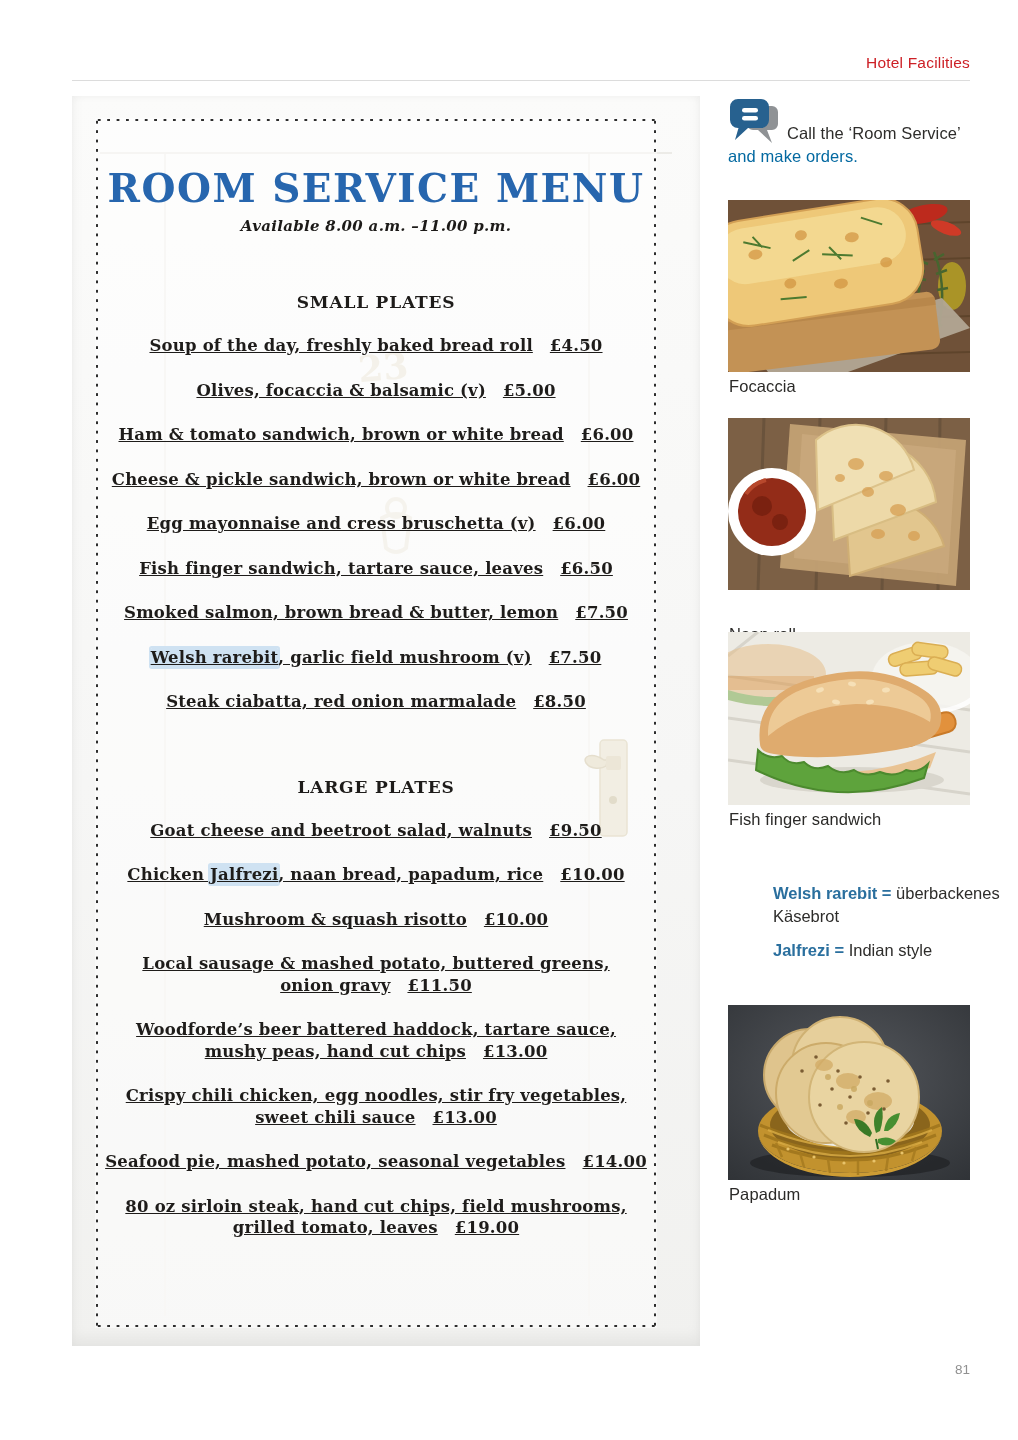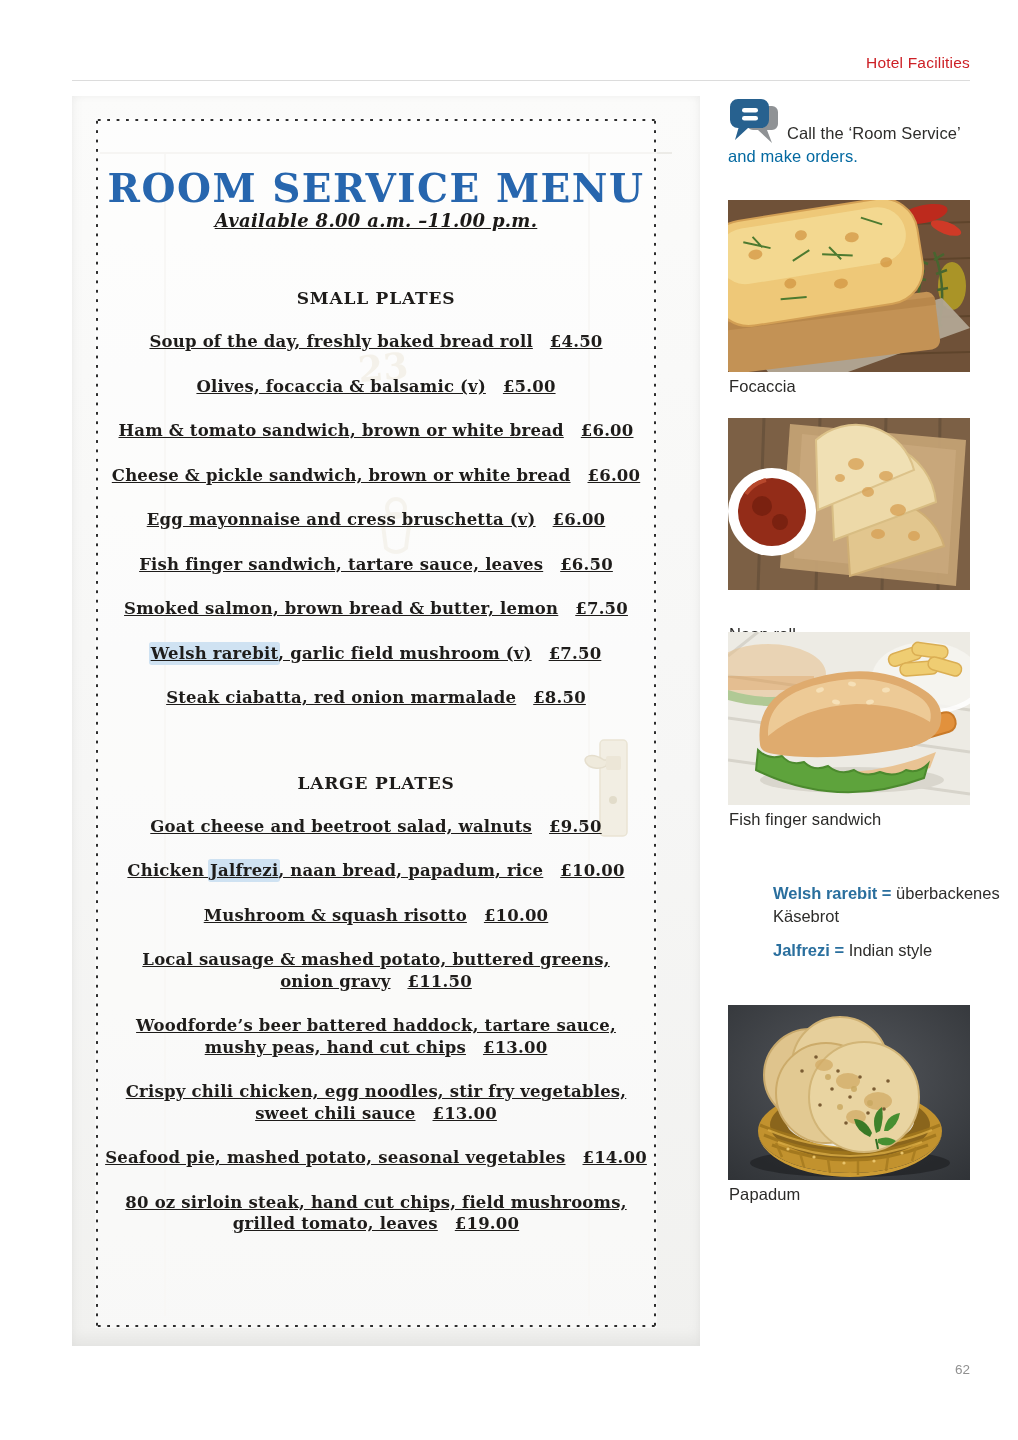--- a/index.html
+++ b/index.html
@@ -49,22 +49,23 @@
     background-size:4px 9.4px; background-repeat:repeat-y; }
   .dot-top{top:0;} .dot-bottom{bottom:0;} .dot-left{left:0;} .dot-right{right:0;}
   
   .menu-title {
     margin-top:48px;
     font-family:"DejaVu Serif", serif; font-weight:bold;
     font-size:39px; line-height:44px; letter-spacing:1.5px;
     color:#2766ae;
   }
   .menu-sub {
+    margin-top:7px;
     font-family:"DejaVu Serif", serif; font-style:italic; font-weight:bold;
-    font-size:18px; color:#1c1a18; letter-spacing:.3px;text-decoration:underline;
+    font-size:15px; color:#1c1a18; letter-spacing:.3px;
   }
   .section-title {
     margin-top:64px;
     font-family:"DejaVu Serif", serif; font-weight:bold;
     font-size:17px; letter-spacing:.8px; color:#1e1c1a;
   }
   .section-title.first { margin-top:57px; }
   .menu-item {
     margin-top:23px;
     font-family:"DejaVu Serif", serif; font-weight:600;
@@ -422,13 +423,13 @@
           <circle cx="86" cy="152" r="1.6"></circle>
           <circle cx="116" cy="158" r="1.6"></circle>
         <circle cx="146" cy="156" r="1.6"></circle>
           <circle cx="174" cy="148" r="1.6"></circle>
       </g>
     </svg>
   </div>
   <div class="caption cap-papadum">Papadum</div>
 </div>
 
-<div class="page-num">62</div>
+<div class="page-num">81</div>
 
 </body></html>

